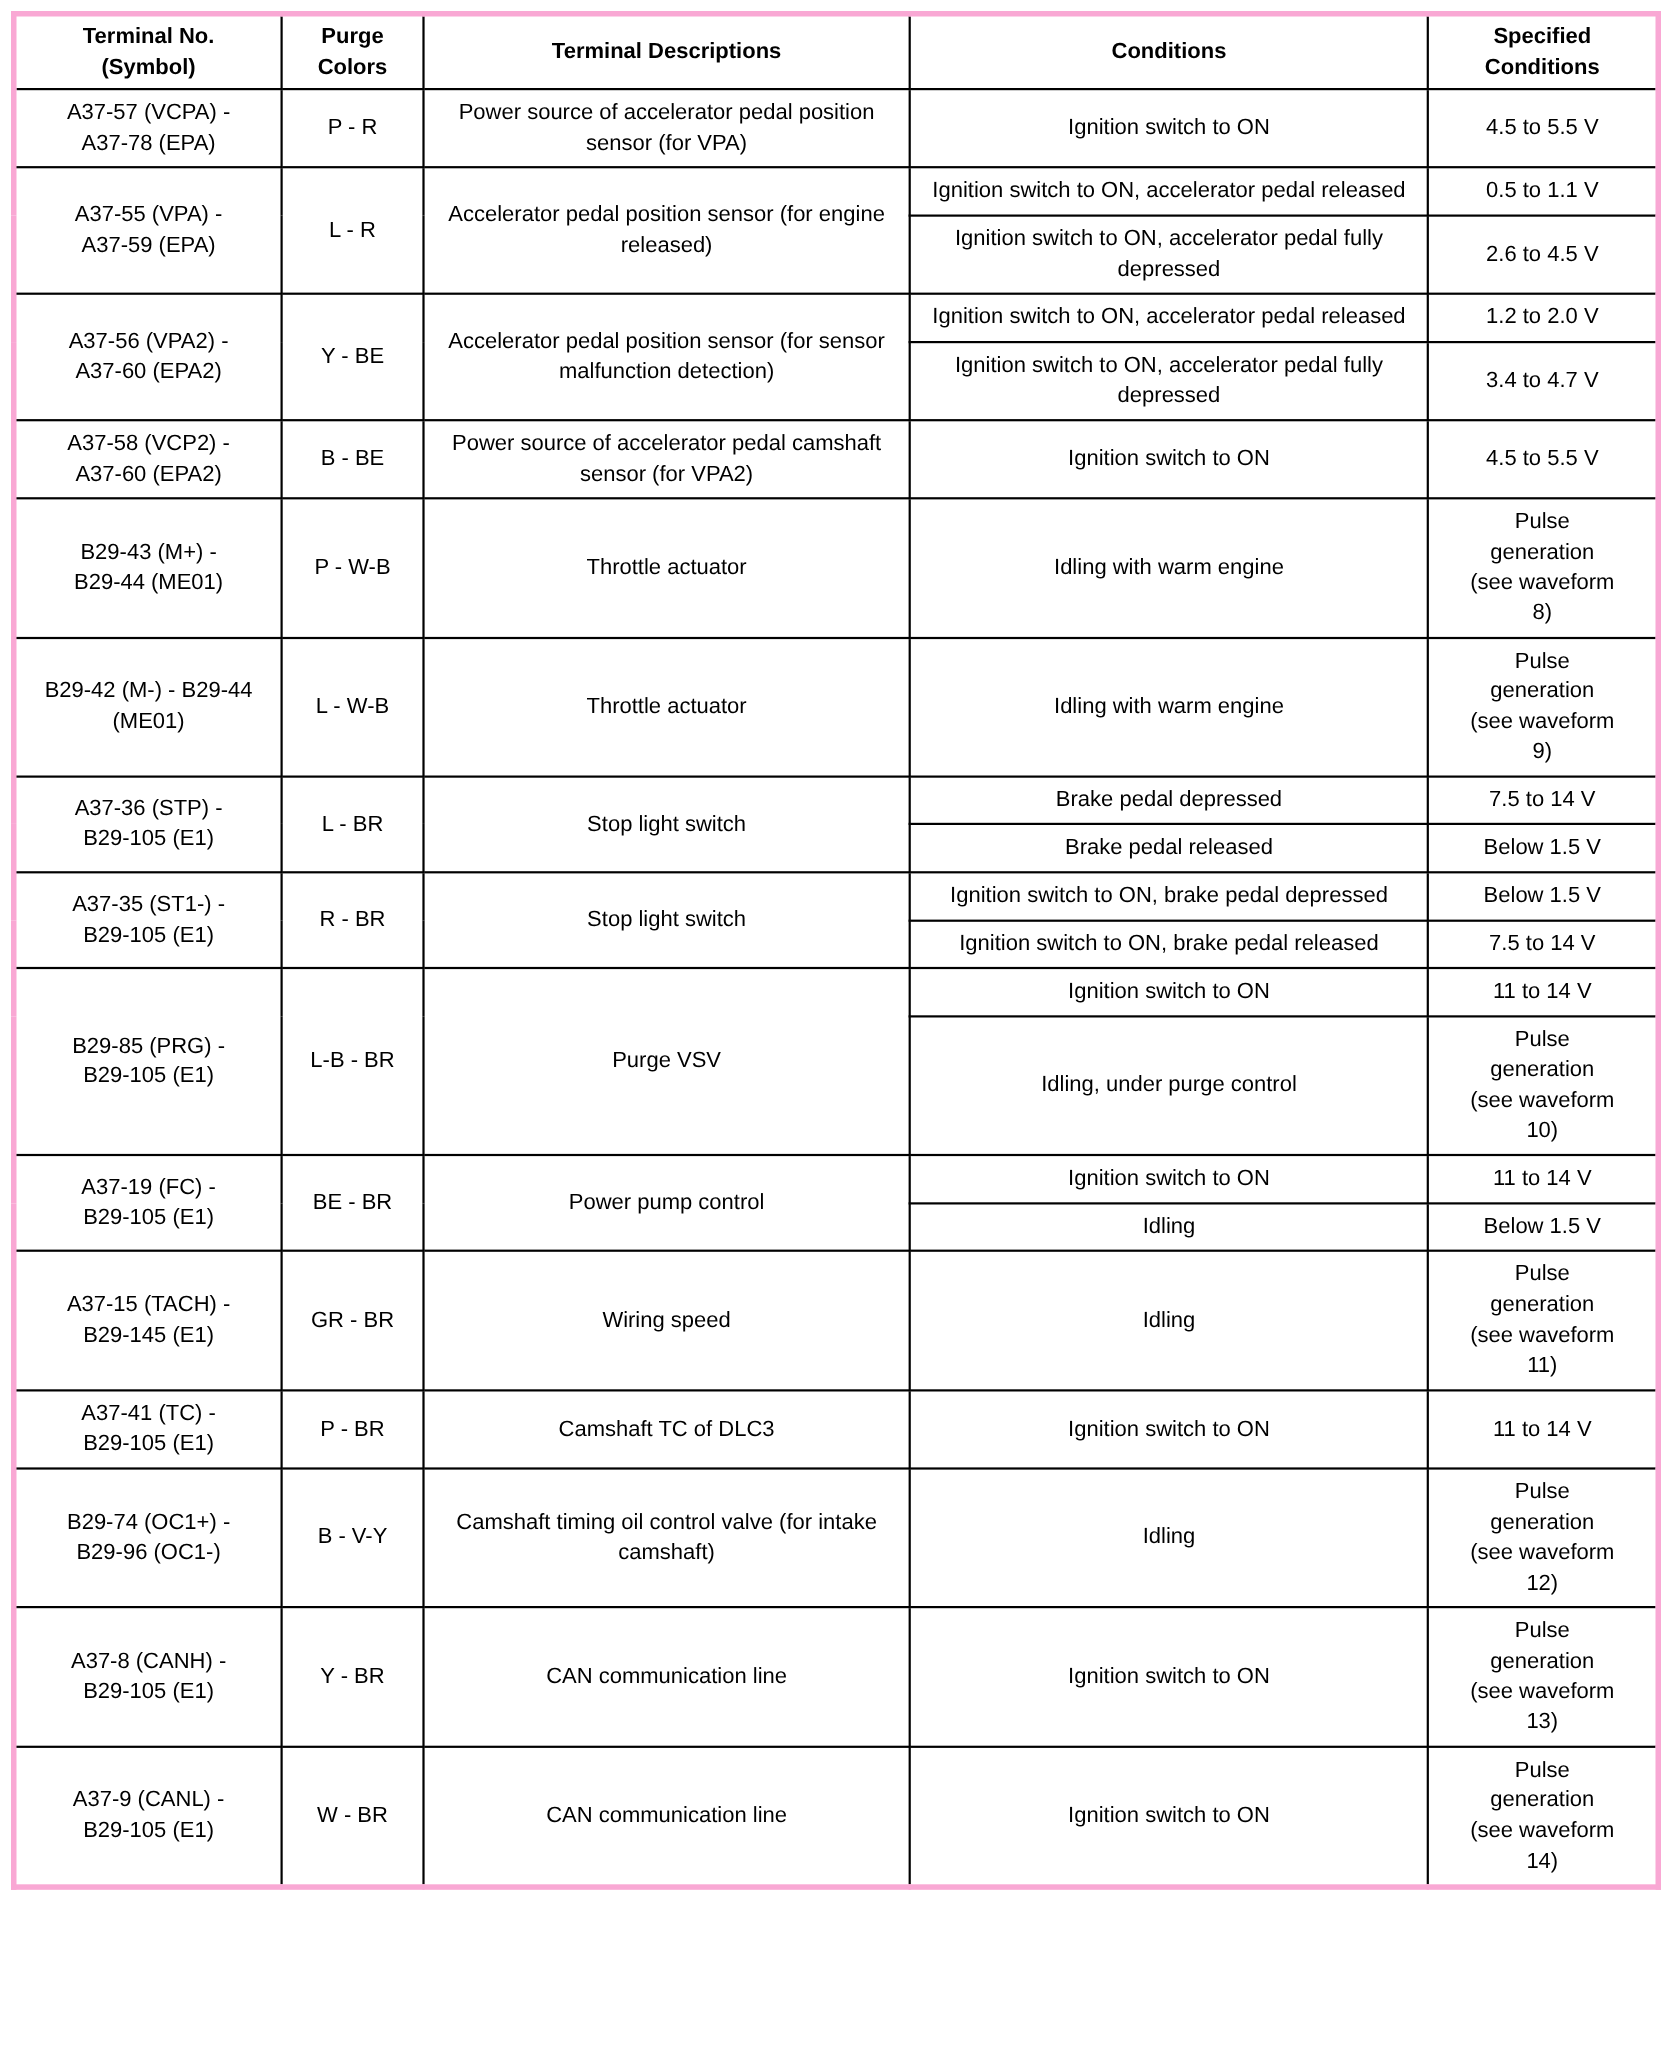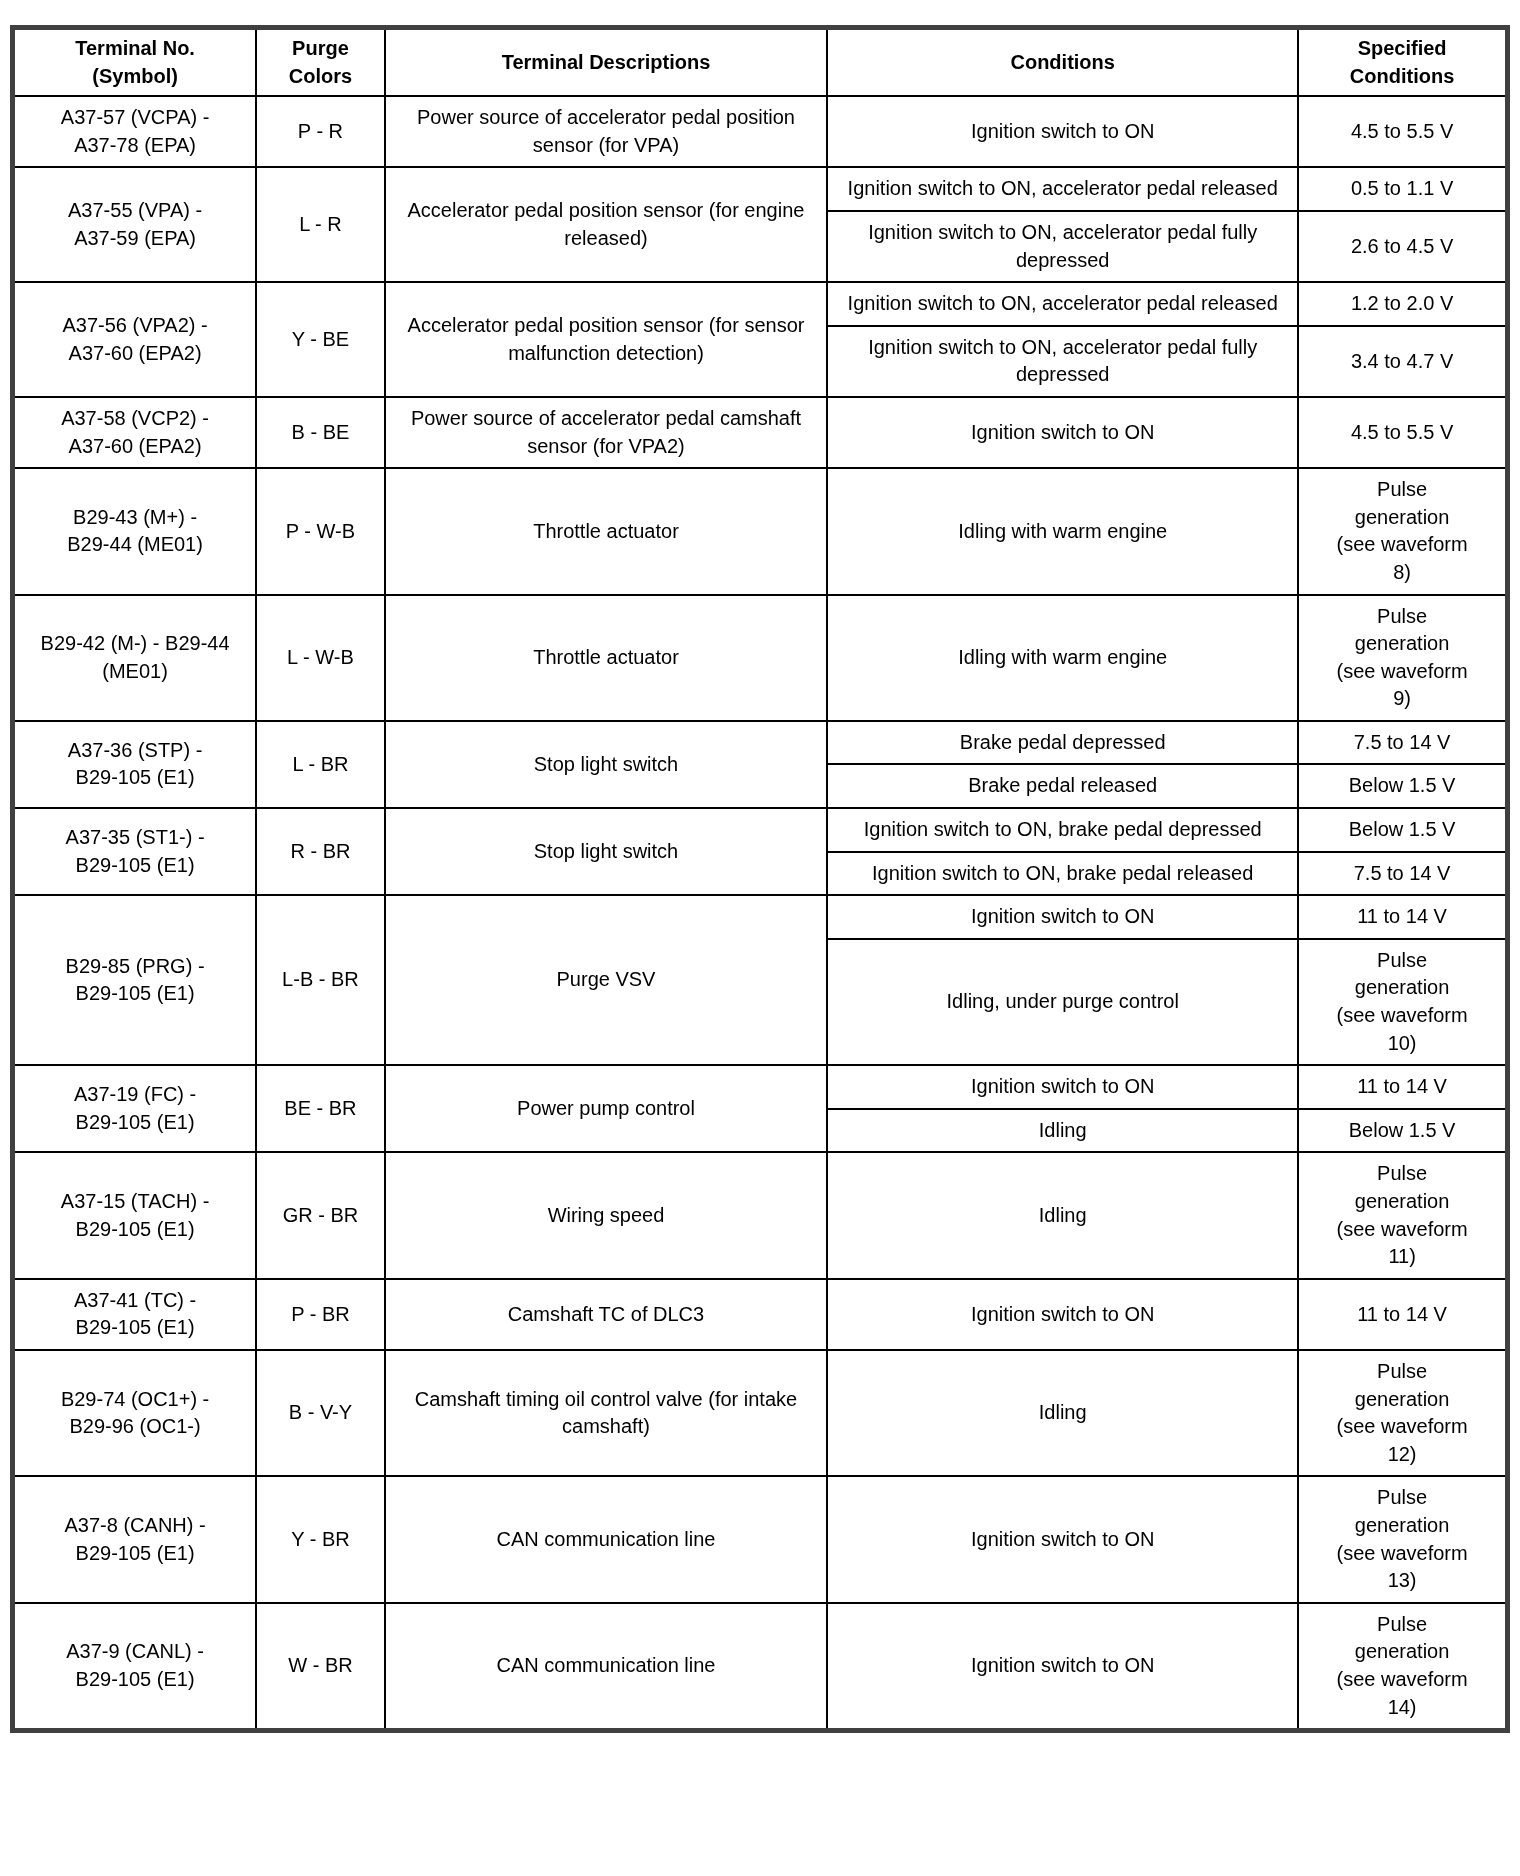--- a/index.html
+++ b/index.html
@@ -9,22 +9,21 @@
   }
   body {
     padding: 10px;
     font-family: "Liberation Sans", sans-serif;
     color: #000000;
   }
   table.terminal-table {
     border-collapse: collapse;
     width: 100%;
     table-layout: fixed;
-    border: 5px solid #404040;
-    margin-top: 15px;
+    border: 5px solid #f9a8d4;
   }
   .terminal-table th,
   .terminal-table td {
     border: 2px solid #000000;
     text-align: center;
     vertical-align: middle;
     padding: 7px 8px;
     font-size: 20px;
     line-height: 1.38;
     white-space: pre-line;
@@ -168,21 +167,21 @@
         <td rowspan="2">Power pump control</td>
         <td>Ignition switch to ON</td>
         <td>11 to 14 V</td>
       </tr>
       <tr>
         <td>Idling</td>
         <td>Below 1.5 V</td>
       </tr>
       <tr>
         <td rowspan="1">A37-15 (TACH) -
-B29-105 (E1)</td>
+B29-145 (E1)</td>
         <td rowspan="1">GR - BR</td>
         <td rowspan="1">Wiring speed</td>
         <td>Idling</td>
         <td>Pulse
 generation
 (see waveform
 11)</td>
       </tr>
       <tr>
         <td rowspan="1">A37-41 (TC) -

